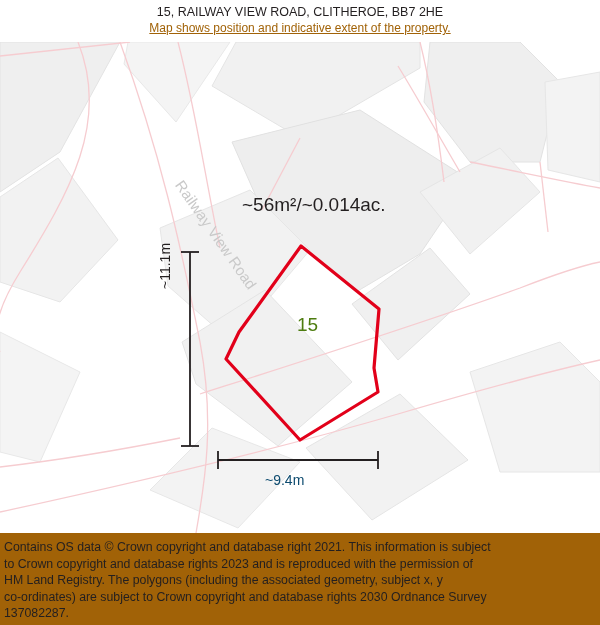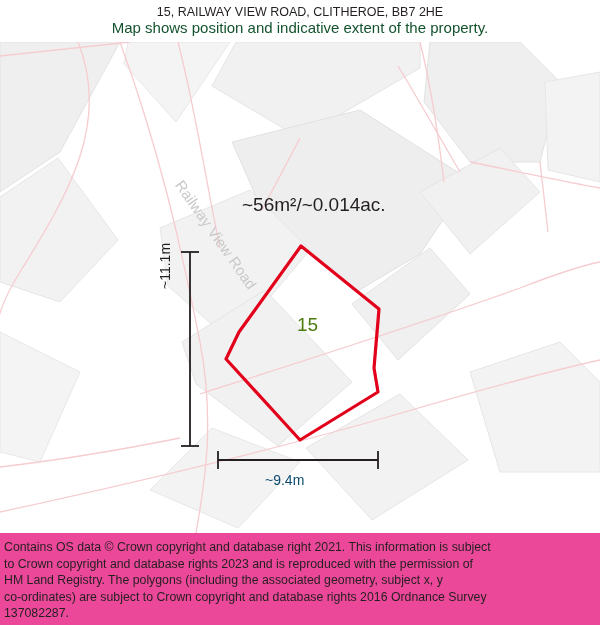--- a/index.html
+++ b/index.html
@@ -29,23 +29,24 @@
     text-align: center;
     padding-top: 4px;
     box-sizing: border-box;
   }
   .header .title {
     font-size: 12.5px;
     line-height: 16px;
     color: #231f20;
   }
   .header .subtitle {
-    font-size: 15px;
+    font-size: 12px;
     line-height: 16px;
-    color: #14532d;
+    color: #a16207;
+    text-decoration: underline;
   }
   
   .map {
     position: absolute;
     top: 42px;
     left: 0;
     width: 600px;
     height: 491px;
     background: #ffffff;
     overflow: hidden;
@@ -98,21 +99,21 @@
     transform: rotate(55deg);
     transform-origin: left top;
   }
   
   .footer {
     position: absolute;
     left: 0;
     top: 533px;
     width: 600px;
     height: 92px;
-    background: #ec4899;
+    background: #a16207;
     padding: 6px 4px 0 4px;
     box-sizing: border-box;
   }
   .footer p {
     margin: 0;
     font-size: 12.3px;
     line-height: 16.5px;
     color: #231f20;
   }
 </style>
@@ -182,17 +183,17 @@
     <div class="plot-number">15</div>
     <div class="dim-vertical">~11.1m</div>
     <div class="dim-horizontal">~9.4m</div>
     <div class="road-label">Railway View Road</div>
   </div>
 
   <div class="footer">
     <p>Contains OS data © Crown copyright and database right 2021. This information is subject</p>
     <p>to Crown copyright and database rights 2023 and is reproduced with the permission of</p>
     <p>HM Land Registry. The polygons (including the associated geometry, subject x, y</p>
-    <p>co-ordinates) are subject to Crown copyright and database rights 2016 Ordnance Survey</p>
+    <p>co-ordinates) are subject to Crown copyright and database rights 2030 Ordnance Survey</p>
     <p>137082287.</p>
   </div>
 
 </div>
 
 </body></html>

